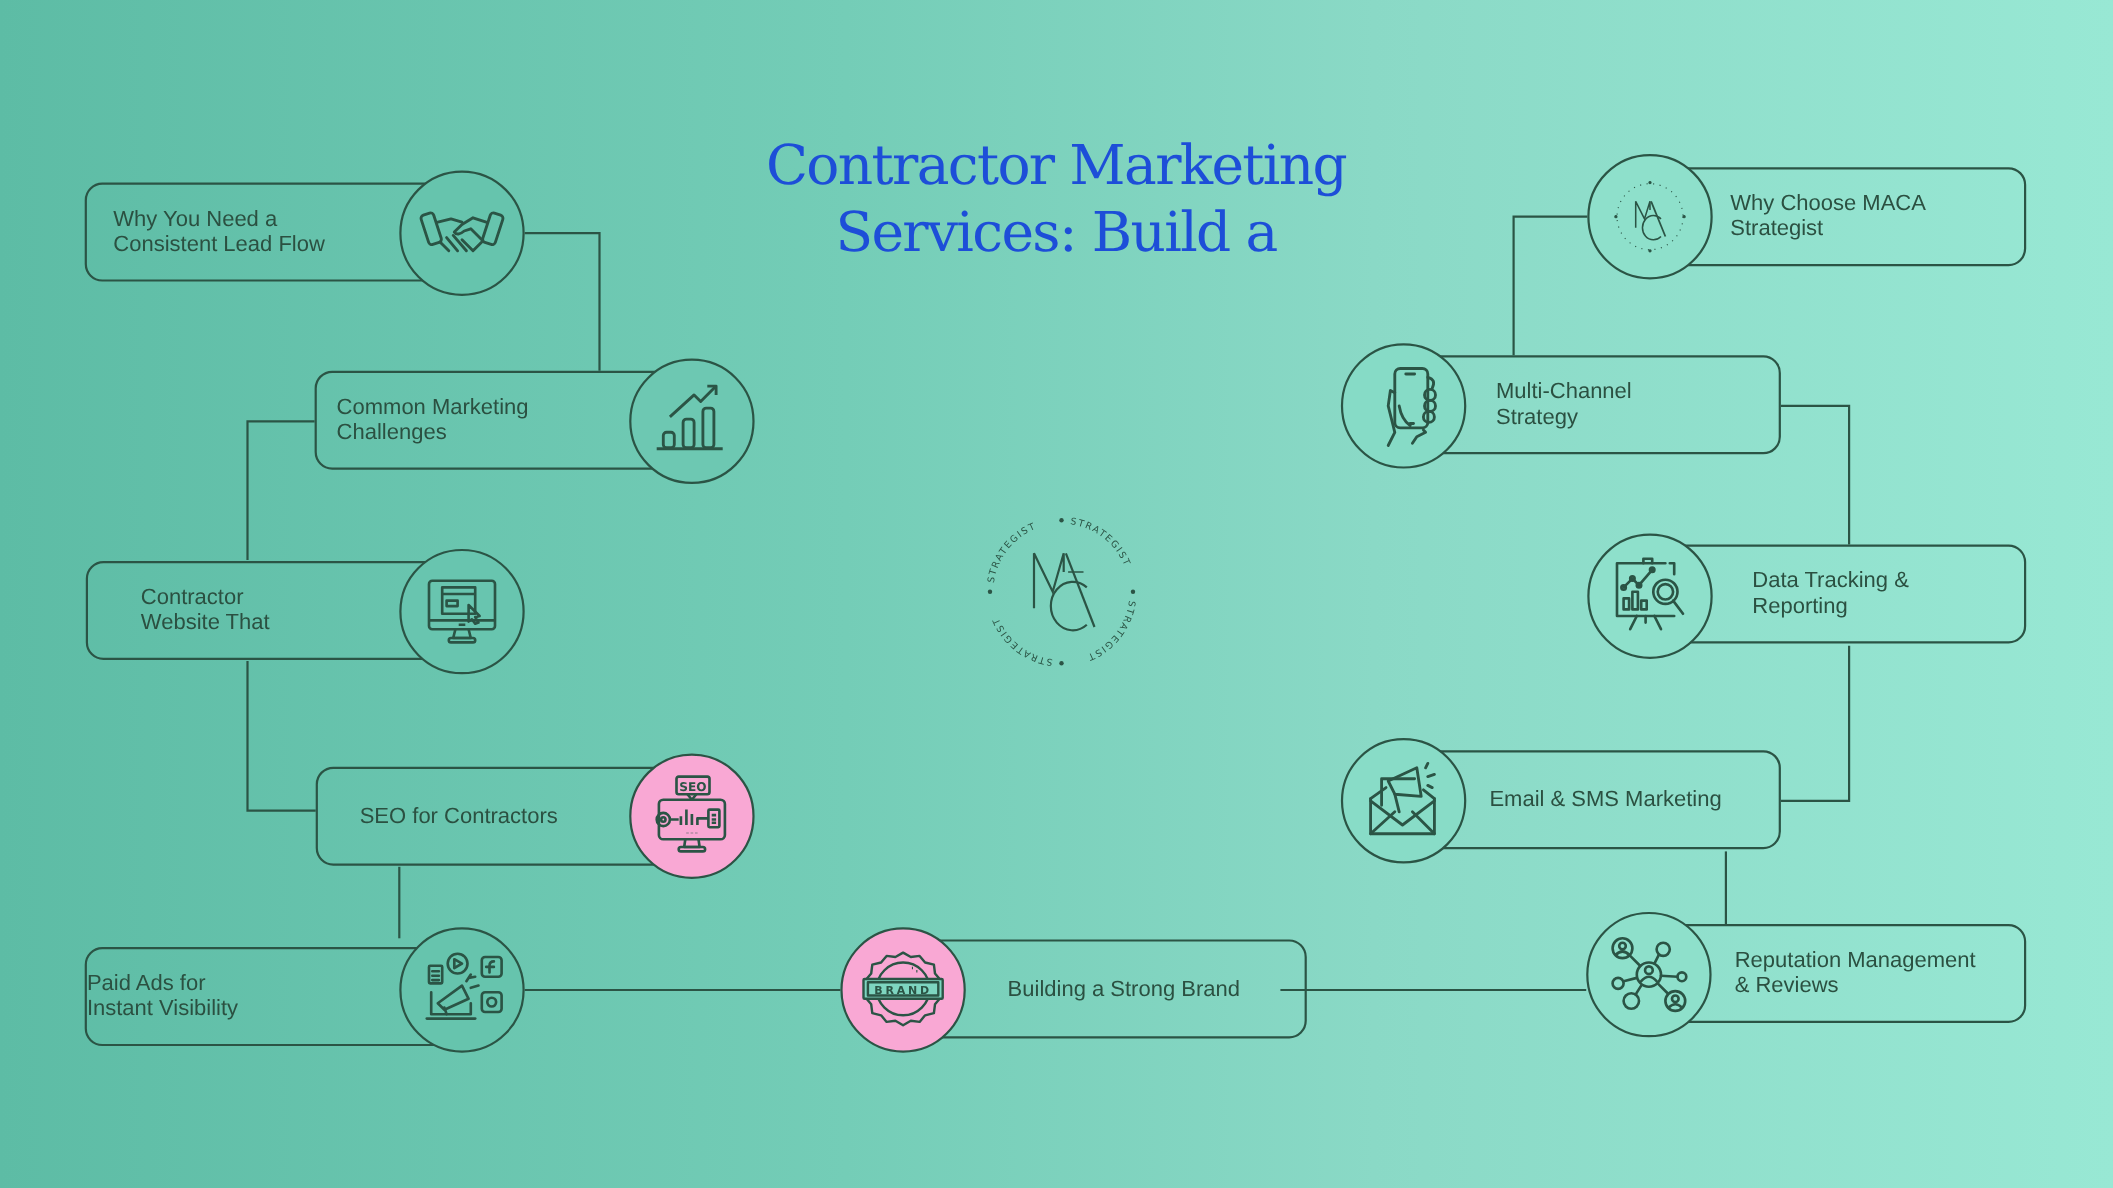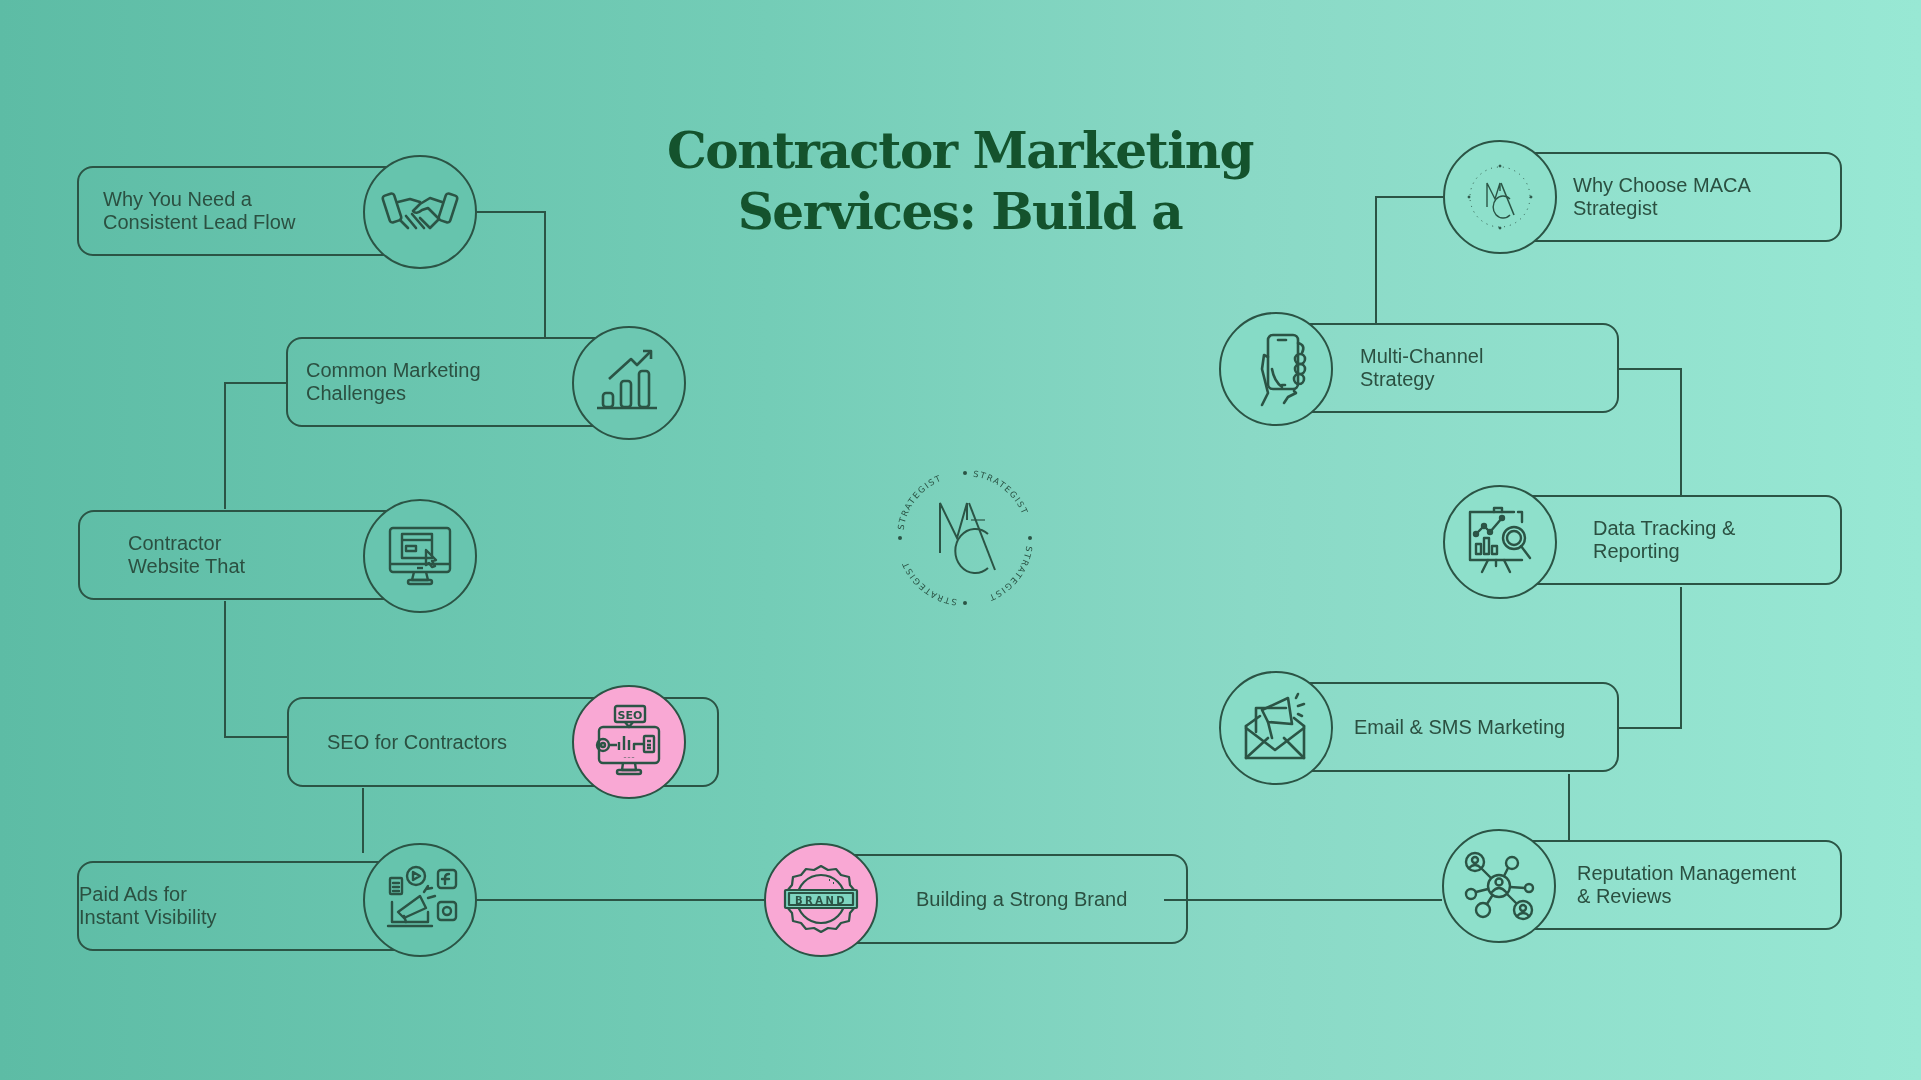--- a/index.html
+++ b/index.html
@@ -6,22 +6,22 @@
   body {
     width:1921px; height:1080px; overflow:hidden; position:relative;
     background: linear-gradient(90deg, #5dbca5 0%, #74cdb7 40%, #8ad9c6 65%, #98e8d4 100%);
     font-family: "DejaVu Sans", sans-serif;
     color:#2a5041;
   }
   .canvas { position:absolute; left:0; top:0; width:1921px; height:1080px; }
   svg.wires { position:absolute; left:0; top:0; width:1921px; height:1080px; }
   .title {
     position:absolute; left:560px; top:120px; width:800px;
-    text-align:center; font-family:"DejaVu Serif", serif; font-weight:bold;
-    font-size:50px; line-height:61px; color:#14532d; letter-spacing:-1.5px;
+    text-align:center; font-family:"DejaVu Serif", serif; font-weight:normal;
+    font-size:50px; line-height:61px; color:#1d4ed8; letter-spacing:-1.5px;
     margin:0;
   }
   .box {
     position:absolute; height:90px; border:2px solid #2b5445; border-radius:16px;
     box-sizing:border-box; display:flex; align-items:center;
   }
   .box .label {
     font-family:"Liberation Sans", sans-serif; font-size:20px; line-height:23px;
     color:#2b5041; white-space:pre-line;
   }
@@ -118,21 +118,21 @@
       <rect x="22" y="18" width="30" height="24"></rect>
       <path d="M22,24 L52,24"></path>
       <rect x="26" y="30" width="10" height="5"></rect>
       <path d="M46,34 L56,44 L52,45 L55,50 L52,51 L49,47 L46,49 Z"></path>
       <path d="M34,56 L32,64 L48,64 L46,56"></path>
       <rect x="28" y="64" width="24" height="4" rx="2"></rect>
       <path d="M37,52 L43,52"></path>
     </svg>
   </div>
 
-  <div class="box" style="left:287px; top:697px; width:432px; padding-left:38px;">
+  <div class="box" style="left:287px; top:697px; width:370px; padding-left:38px;">
     <span class="label">SEO for Contractors</span>
   </div>
   <div class="circle" style="left:572px; top:685px; background:#f9a8d4;">
     <svg viewBox="0 0 80 80" fill="none" stroke="#2b5445" stroke-width="2.4" stroke-linejoin="round">
       <rect x="26" y="4" width="30" height="16" rx="2"></rect>
       <text x="41" y="17" font-size="11" font-weight="bold" text-anchor="middle" fill="#2b5445" stroke="none" font-family="DejaVu Sans, sans-serif">SEO</text>
       <path d="M36,20 L40,25 L44,20"></path>
       <rect x="10" y="25" width="60" height="36" rx="4"></rect>
       <circle cx="14" cy="43" r="6"></circle>
         <circle cx="14" cy="43" r="2"></circle>

